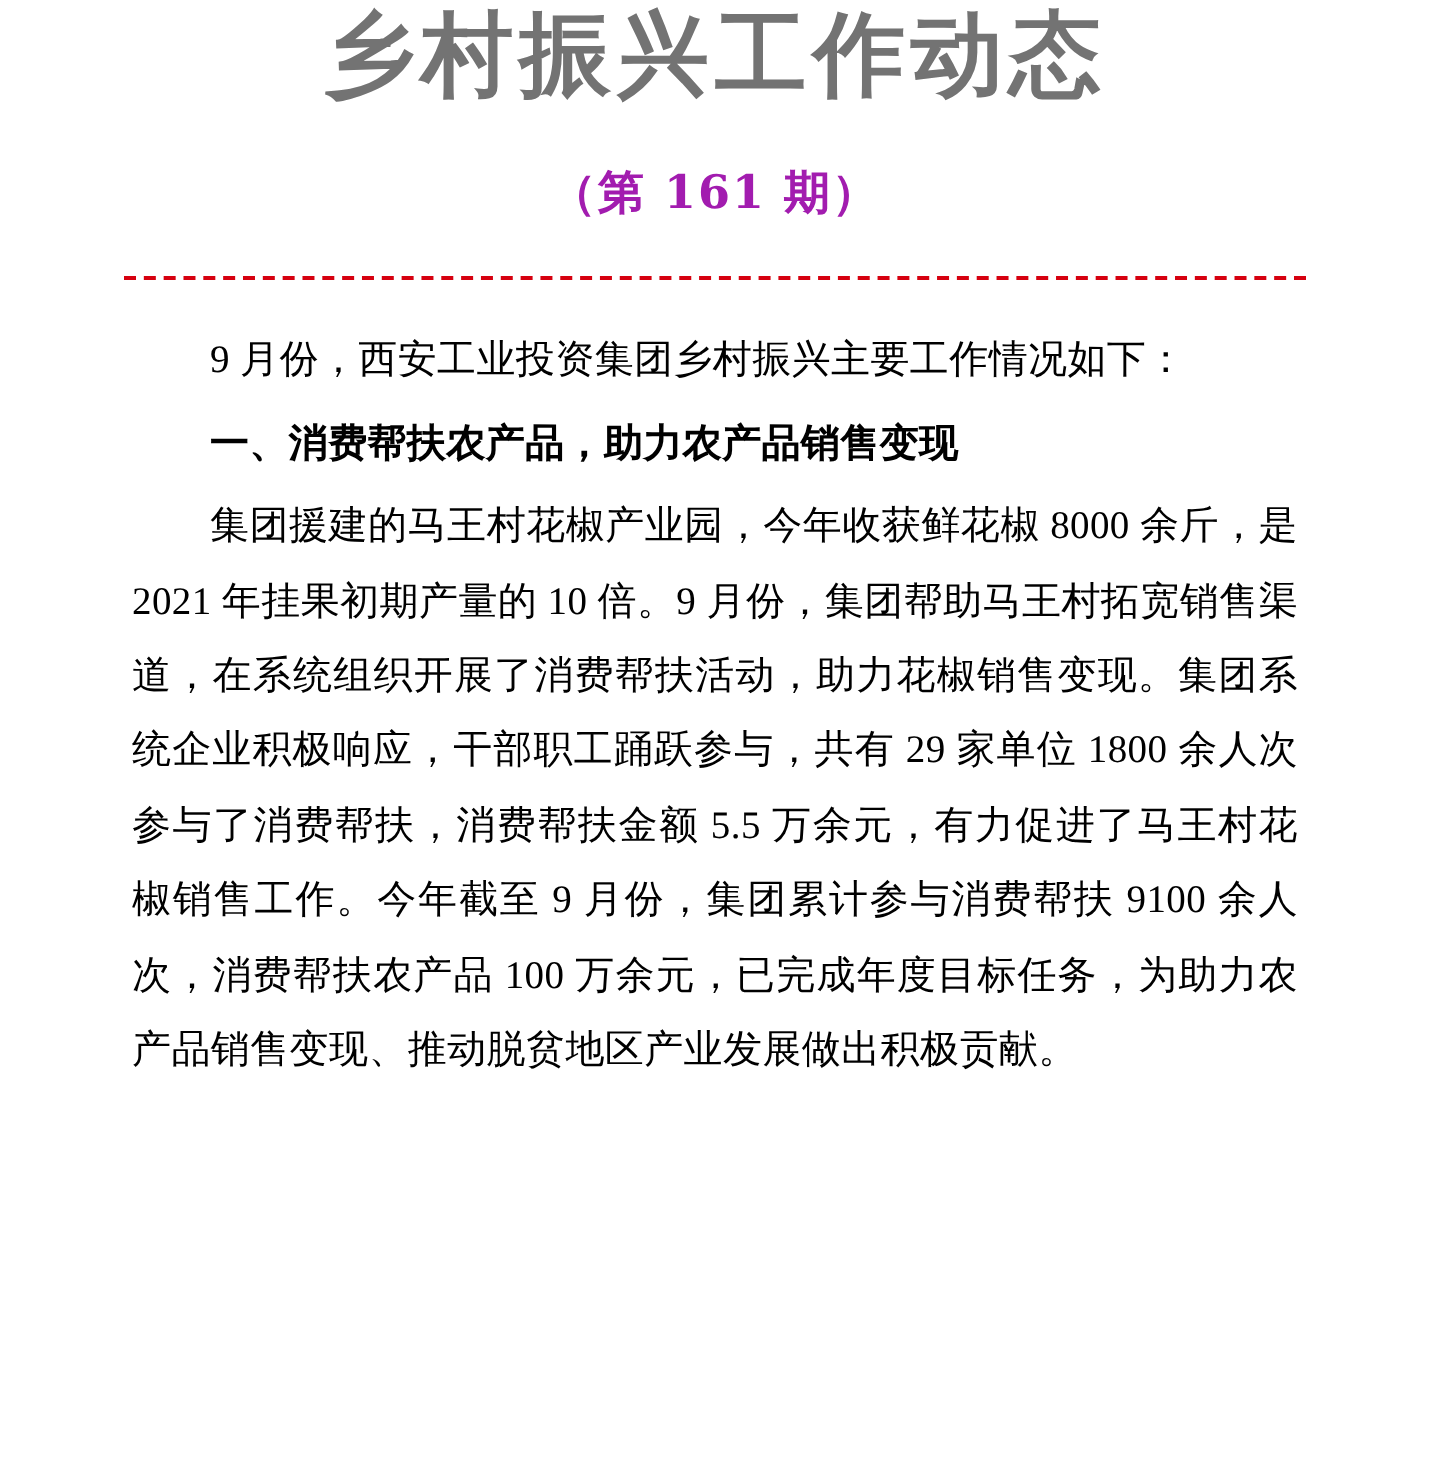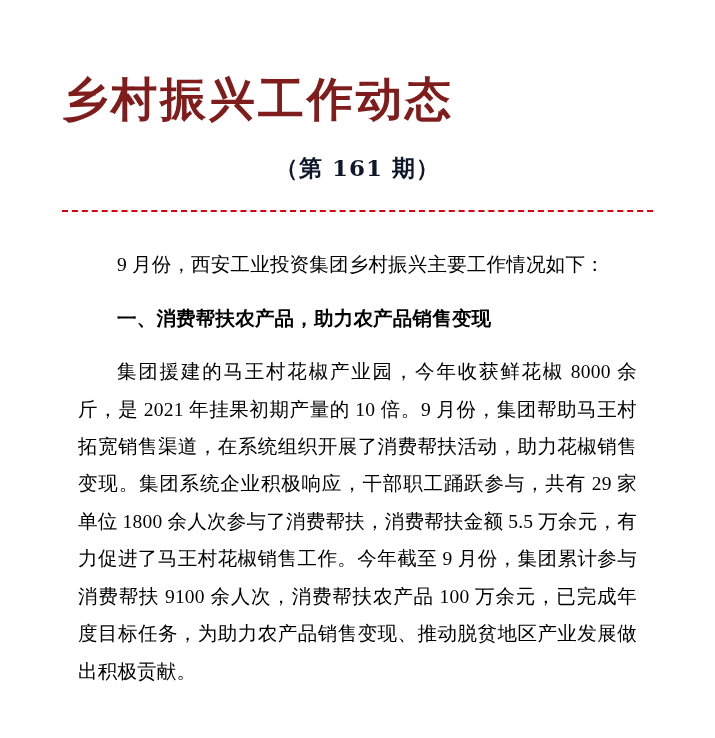--- a/index.html
+++ b/index.html
@@ -16,49 +16,49 @@
   }
   .page {
     position: relative;
     width: 715px;
     height: 738px;
     box-sizing: border-box;
     padding: 0 62px;
   }
   .doc-title {
     margin: 0;
-    padding-top: 72px;
-    color: #7f1d1d;
+    text-align: center;
+    color: #737373;
     font-family: "DejaVu Serif", "Liberation Serif", serif;
     font-weight: bold;
     font-size: 46px;
     letter-spacing: 3px;
     line-height: 1.2;
   }
   .doc-issue {
     margin: 0;
     padding-top: 26px;
     text-align: center;
-    color: #0f172a;
+    color: #a21caf;
     font-family: "DejaVu Serif", "Liberation Serif", serif;
     font-weight: bold;
     font-size: 23px;
     letter-spacing: 1px;
   }
   .divider {
     margin: 26px 0 0 0;
     height: 0;
     border: none;
     border-top: 2px dashed #d6000f;
   }
   .body-text {
     padding-top: 18px;
   }
   .para {
-    margin: 16px;
+    margin: 4px;
     font-size: 19.5px;
     line-height: 1.92;
     text-align: justify;
     text-justify: inter-ideograph;
     letter-spacing: 0.2px;
   }
   .para.indent {
     text-indent: 2em;
   }
   .para.heading {

